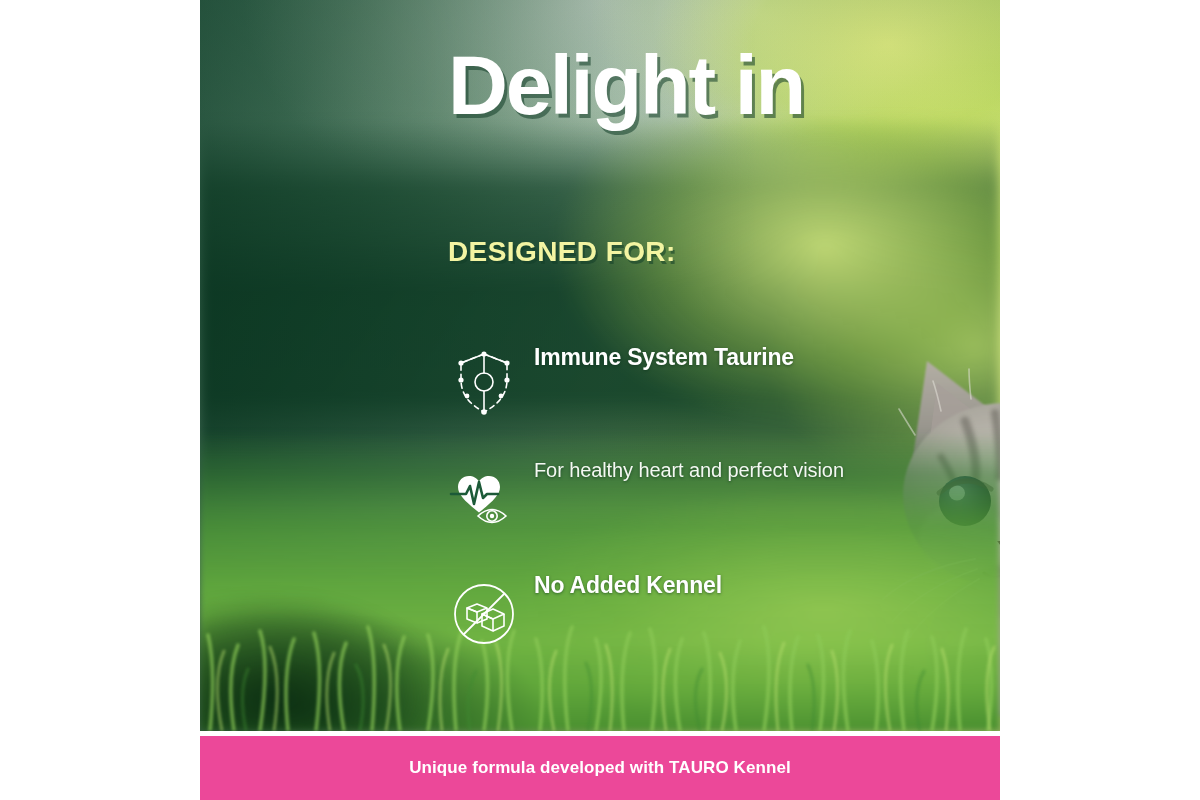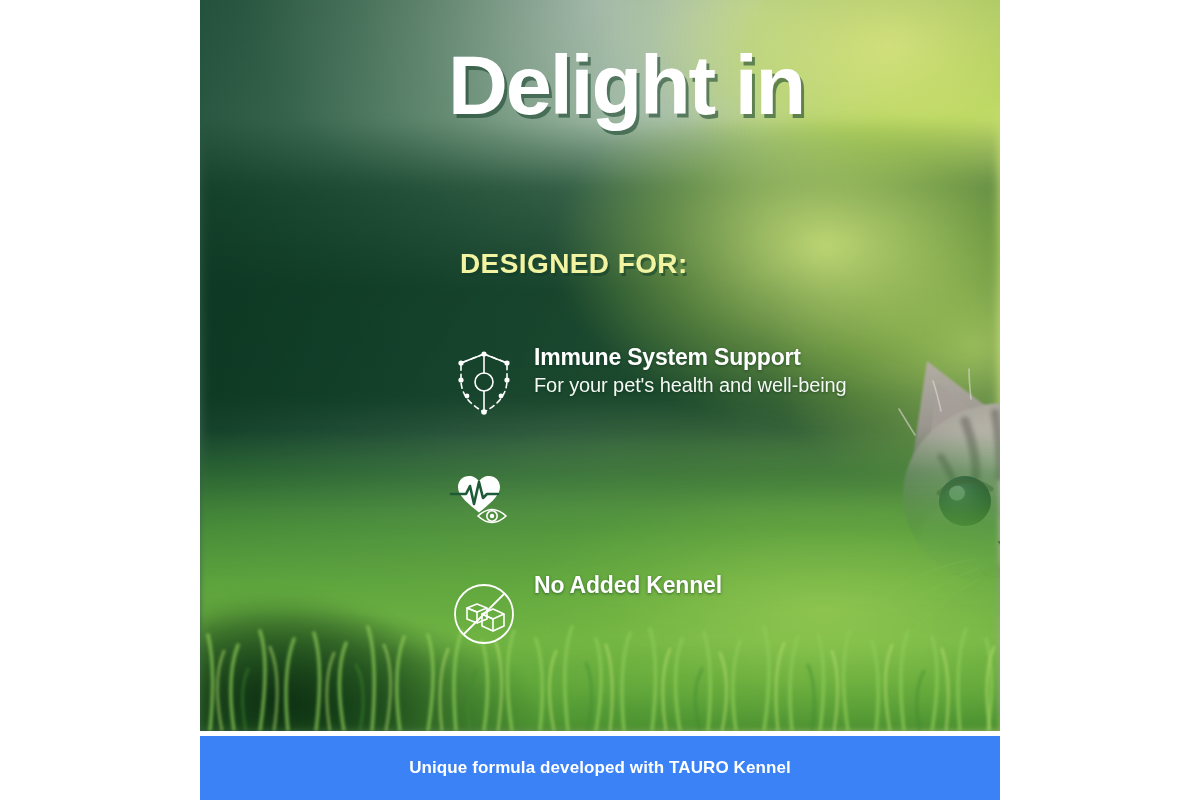--- a/index.html
+++ b/index.html
@@ -136,21 +136,21 @@
     line-height: 0.97;
     font-weight: 700;
     letter-spacing: -2.2px;
     color: #ffffff;
     text-shadow: 3px 4px 0 rgba(18,62,40,0.55);
   }
   .designed-for {
     position: absolute;
     left: 248px;
     top: 236px;
-    margin: 12px;
+    margin: 0;
     font-size: 28px;
     font-weight: 700;
     letter-spacing: 0.4px;
     color: #f3f4a2;
     text-shadow: 2px 3px 0 rgba(18,62,40,0.55);
   }
 
   
   .features {
     position: absolute;
@@ -191,21 +191,21 @@
     text-shadow: 0 1px 3px rgba(10,45,25,0.6);
   }
 
   
   .banner {
     position: absolute;
     left: 200px;
     top: 736px;
     width: 800px;
     height: 64px;
-    background: #3b82f6;
+    background: #ec4899;
     display: flex;
     align-items: center;
     justify-content: center;
   }
   .banner-text {
     margin: 0;
     font-size: 17px;
     font-weight: 700;
     color: #ffffff;
     letter-spacing: 0.1px;
@@ -400,37 +400,37 @@
             <circle cx="36" cy="8" r="2.6"></circle>
             <circle cx="13" cy="17" r="2.6"></circle>
             <circle cx="59" cy="17" r="2.6"></circle>
             <circle cx="13" cy="34" r="2.6"></circle>
             <circle cx="59" cy="34" r="2.6"></circle>
             <circle cx="19" cy="50" r="2.4"></circle>
             <circle cx="53" cy="50" r="2.4"></circle>
             <circle cx="36" cy="66" r="2.8"></circle>
           </g>
         </svg>
-        <p class="feature-title">Immune System Support</p>
-        <p class="feature-desc">For your pet's health and well-being</p>
+        <p class="feature-title">Immune System Taurine</p>
       </div>
 
       <div class="feature">
         <svg class="feature-icon icon-heart" viewBox="0 0 72 72">
 
           <g stroke="#ffffff" stroke-width="1.6" fill="none">
             <path d="M30,52 q14,-13 28,0 q-14,13 -28,0 Z"></path>
             <circle cx="44" cy="52" r="5.2"></circle>
             <circle cx="44" cy="52" r="2.2" fill="#ffffff" stroke="none"></circle>
           </g>
 
           <path d="M31,48.5 C18,38 10,31 10,23 C10,16.5 15,12 21,12 C25,12 29,14 31,17.5 C33,14 37,12 41,12 C47,12 52,16.5 52,23 C52,31 44,38 31,48.5 Z" fill="#ffffff"></path>
 
           <path d="M3,30 L18,30 L22,22 L26,40 L31,18 L35,34 L39,30 L50,30" stroke="#1c5a38" stroke-width="2.6" fill="none" stroke-linecap="round" stroke-linejoin="round"></path>
         </svg>
+        <p class="feature-desc">For healthy heart and perfect vision</p>
       </div>
 
       <div class="feature">
         <svg class="feature-icon icon-sugar" viewBox="0 0 72 72">
           <circle cx="36" cy="36" r="29" stroke="#ffffff" stroke-width="1.8" fill="none"></circle>
 
           <g stroke="#ffffff" stroke-width="1.6" fill="none" stroke-linejoin="round">
             <path d="M19,30 L29,26 L39,30 L29,34 Z"></path>
             <path d="M19,30 L19,41 L29,45 L29,34 Z"></path>
             <path d="M39,30 L39,41 L29,45"></path>

